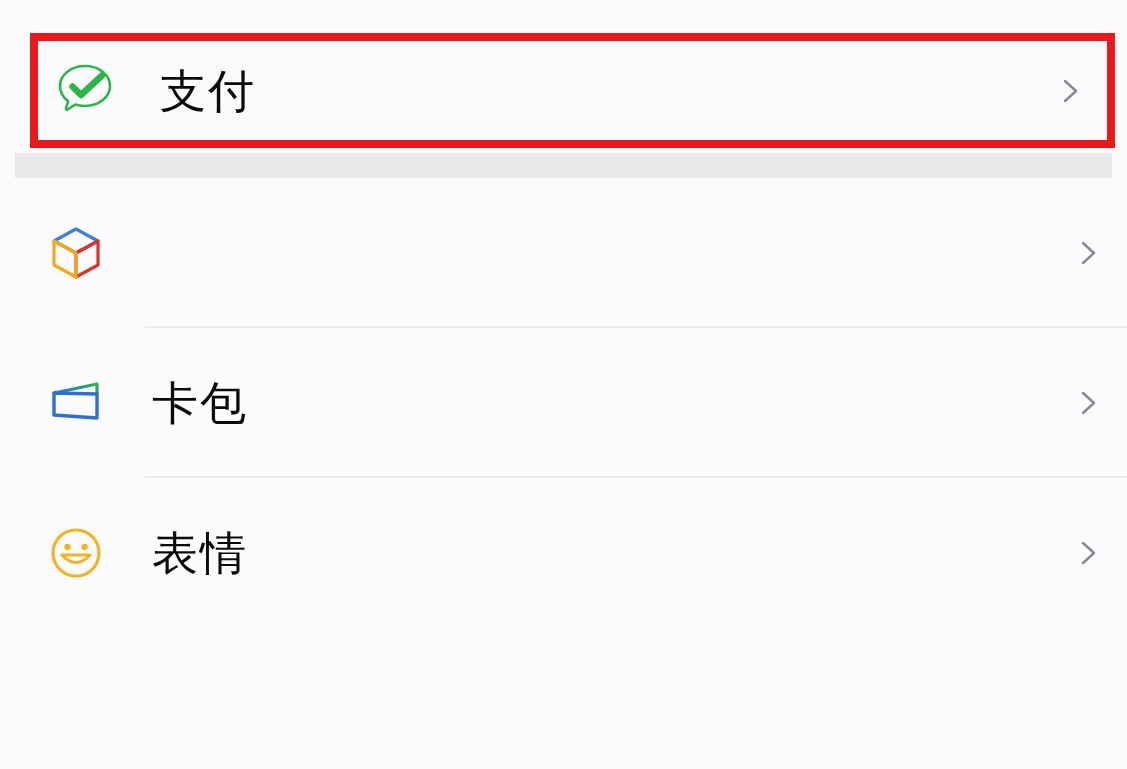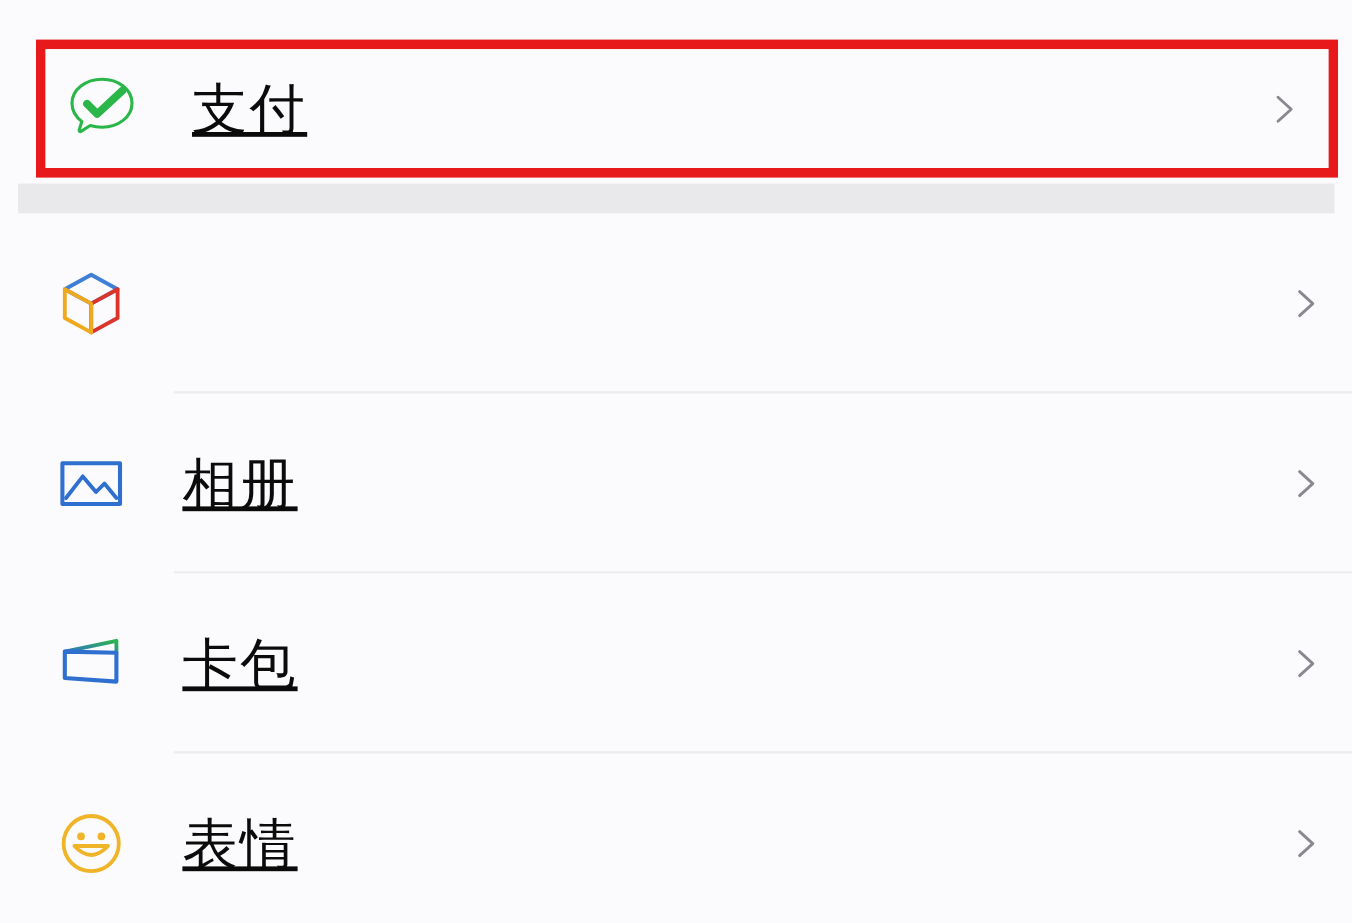--- a/index.html
+++ b/index.html
@@ -51,21 +51,20 @@
 
   .row-label {
     position: absolute;
     left: 152px;
     font-size: 46px;
     line-height: 1;
     color: #0b0b0b;
     letter-spacing: 2px;
     font-family: "DejaVu Sans", "Liberation Sans", sans-serif;
     white-space: nowrap;
-    text-decoration: underline;
   }
 
   .chevron {
     position: absolute;
     width: 30px;
     height: 30px;
   }
 
   
   .gray-band {
@@ -181,35 +180,20 @@
         </svg>
       </span>
       <span class="chevron">
         <svg width="30" height="30" viewBox="0 0 30 30">
           <path d="M10 5 L21 15 L10 25" fill="none" stroke="#888890" stroke-width="2.4" stroke-linecap="round" stroke-linejoin="round"></path>
         </svg>
       </span>
       <div class="divider"></div>
     </div>
 
-    <div class="list-row">
-      <span class="row-icon">
-        <svg width="62" height="62" viewBox="0 0 62 62">
-          <rect x="7" y="14" width="48" height="34" fill="none" stroke="#2e6fd0" stroke-width="3.4" stroke-linejoin="round"></rect>
-          <path d="M10 43 L24 25 L35 38 L42 31 L52 43" fill="none" stroke="#2e6fd0" stroke-width="3.2" stroke-linecap="round" stroke-linejoin="round"></path>
-        </svg>
-      </span>
-      <span class="row-label">相册</span>
-      <span class="chevron">
-        <svg width="30" height="30" viewBox="0 0 30 30">
-          <path d="M10 5 L21 15 L10 25" fill="none" stroke="#888890" stroke-width="2.4" stroke-linecap="round" stroke-linejoin="round"></path>
-        </svg>
-      </span>
-      <div class="divider"></div>
-    </div>
 
     <div class="list-row">
       <span class="row-icon">
         <svg width="62" height="62" viewBox="0 0 62 62">
           <defs>
             <linearGradient id="walletFlap" x1="0" y1="1" x2="1" y2="0">
               <stop offset="0%" stop-color="#2f6fd0"></stop>
               <stop offset="100%" stop-color="#2bb64a"></stop>
             </linearGradient>
           </defs>

